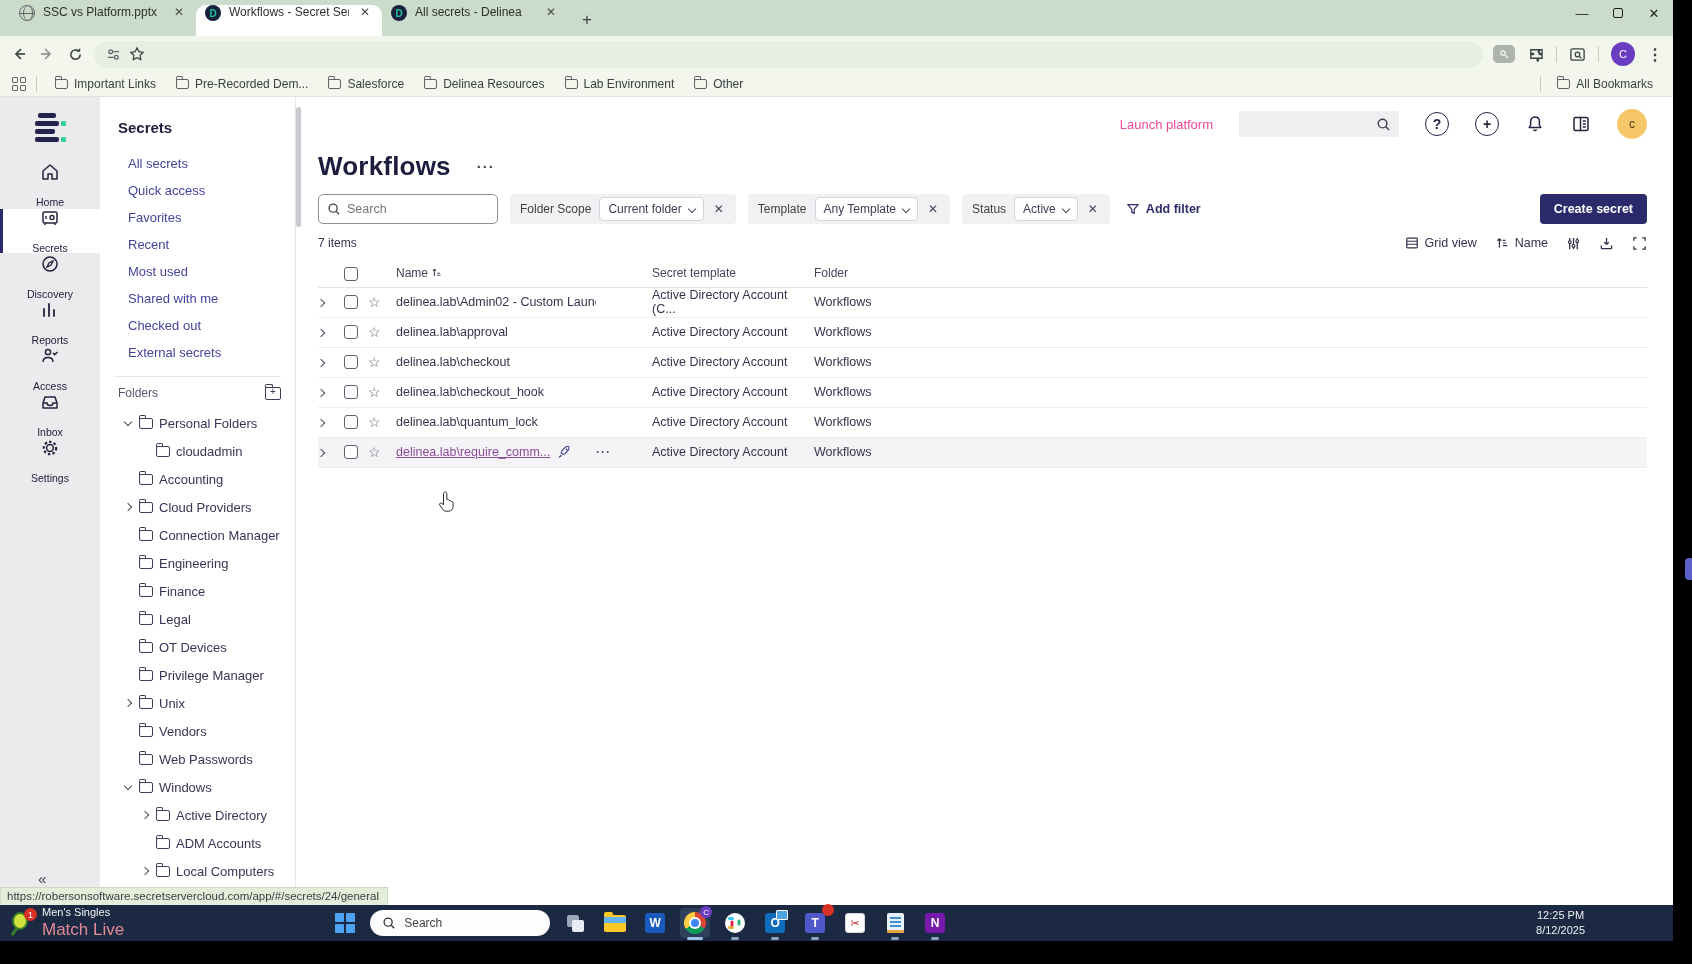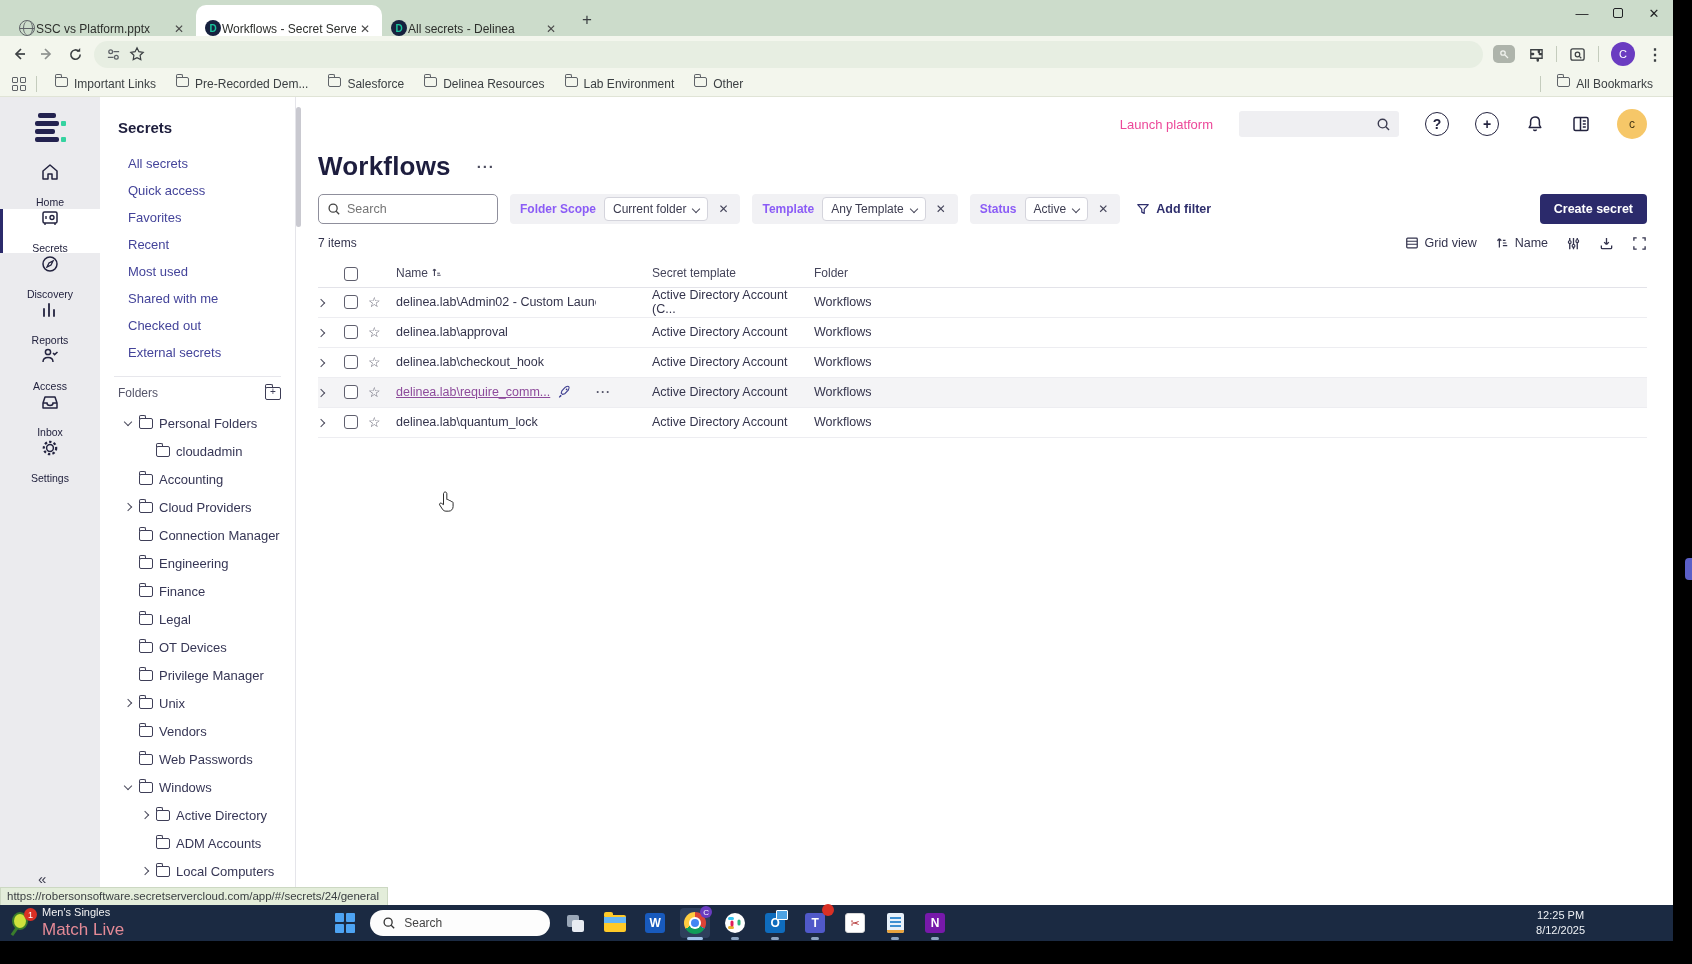--- a/index.html
+++ b/index.html
@@ -1,21 +1,21 @@
 <!DOCTYPE html>
 <html><head>
 <meta charset="utf-8">
 <style>
   * { box-sizing: border-box; margin: 0; padding: 0; }
   html,body { width:1692px; height:964px; background:#000; font-family:"Liberation Sans", sans-serif; overflow:hidden; }
   .screen { position:absolute; left:0; top:0; width:1673px; height:941px; background:#fff; overflow:hidden; }
 
   
   .tabstrip { height:36px; background:#ccdccb; display:flex; align-items:flex-end; padding-left:10px; position:relative; }
-  .tab { width:186px; height:31px; display:flex; align-items:flex-end; gap:1px; padding:0 9px; border-radius:10px 10px 0 0; font-size:12px; color:#2d2f2c; }
+  .tab { width:186px; height:31px; display:flex; align-items:flex-start; gap:8px; padding:0 9px; border-radius:10px 10px 0 0; font-size:12px; color:#2d2f2c; }
   .tab.active { background:#fff; }
   .tab .tab-title { flex:1; white-space:nowrap; overflow:hidden; }
   .tab-close { color:#4a4a4a; font-size:12px; line-height:1; padding:1px 3px; border-radius:50%; }
   .favicon { width:16px; height:16px; border-radius:50%; flex:0 0 auto; }
   .fav-delinea { background:#16213e; color:#19c39c; font-size:10px; font-weight:bold; display:flex; align-items:center; justify-content:center; }
   .fav-globe { border:1.5px solid #5f6368; position:relative; }
   .fav-globe::before { content:""; position:absolute; left:50%; top:0; bottom:0; width:54%; margin-left:-27%; border:1.2px solid #5f6368; border-top:none; border-bottom:none; border-radius:50%; }
   .fav-globe::after { content:""; position:absolute; top:50%; left:0; right:0; border-top:1.2px solid #5f6368; }
   .newtab-btn { font-size:17px; color:#3c4043; margin:0 0 6px 8px; padding:0 6px; }
   .win-controls { position:absolute; right:12px; top:6px; display:flex; gap:22px; color:#202124; font-size:13px; }
@@ -25,21 +25,21 @@
   .toolbar { height:36px; background:#f3f6ed; display:flex; align-items:center; padding:0 10px; gap:10px; }
   .nav-ic { width:18px; height:18px; color:#43483f; display:flex; align-items:center; justify-content:center; }
   .omnibox { flex:1; height:27px; background:#e7eee2; border-radius:14px; display:flex; align-items:center; gap:8px; padding:0 12px; font-size:12.5px; color:#24282a; }
   .omni-url { flex:1; white-space:nowrap; overflow:hidden; }
   .tb-right { display:flex; align-items:center; gap:12px; }
   .tb-divider { width:1px; height:16px; background:#c4ccbd; }
   .avatar-chrome { width:24px; height:24px; border-radius:50%; background:#6a3cc1; color:#fff; font-size:11px; display:flex; align-items:center; justify-content:center; }
   .pw-chip { width:22px; height:18px; background:#aeb4ab; border-radius:5px; display:flex; align-items:center; justify-content:center; }
 
   .bookmarksbar { height:25px; background:#f3f6ed; border-bottom:1px solid #e0e4d6; display:flex; align-items:center; padding:0 12px; gap:4px; font-size:12px; color:#3c4043; }
-  .bm-item { display:flex; gap:6px; padding:2px 8px; border-radius:6px; white-space:nowrap; }
+  .bm-item { display:flex; align-items:center; gap:6px; padding:2px 8px; border-radius:6px; white-space:nowrap; }
   .bm-right { margin-left:auto; display:flex; align-items:center; gap:8px; }
   .mini-folder { width:13px; height:10px; border:1.3px solid #5f6368; border-radius:2px; position:relative; flex:0 0 auto; }
   .mini-folder::before { content:""; position:absolute; top:-4px; left:-1px; width:5px; height:3px; border:1.3px solid #5f6368; border-bottom:none; border-radius:2px 2px 0 0; }
   .apps-grid { width:14px; height:14px; display:grid; grid-template-columns:1fr 1fr; gap:2px; }
   .apps-grid i { border:1.5px solid #5f6368; border-radius:1px; }
 
   
   .app { position:absolute; left:0; top:97px; right:0; bottom:36px; display:flex; background:#fff; }
 
   .rail { width:100px; background:#ebebee; display:flex; flex-direction:column; align-items:stretch; position:relative; flex:0 0 auto; }
@@ -82,21 +82,21 @@
   .avatar-app { width:30px; height:30px; border-radius:50%; background:#f6c768; color:#4a3a16; font-size:12px; display:flex; align-items:center; justify-content:center; }
 
   .title-row { height:46px; display:flex; align-items:center; gap:26px; }
   .page-title { font-size:26px; font-weight:600; color:#1d1d3e; letter-spacing:0.2px; }
   .overflow-dots { color:#4c4c5e; font-size:15px; letter-spacing:1px; font-weight:bold; }
 
   .filter-row { height:36px; display:flex; align-items:center; gap:12px; margin-top:2px; }
   .search-input { width:180px; height:30px; border:1.4px solid #8f8f9c; border-radius:5px; background:#fff; display:flex; align-items:center; gap:6px; padding:0 8px; }
   .search-input input { border:none; outline:none; flex:1; font-size:12.5px; color:#333; background:transparent; font-family:"Liberation Sans",sans-serif; width:100%; }
   .chip { height:30px; background:#f1f1f4; border-radius:4px; display:flex; align-items:center; gap:8px; padding:0 10px; }
-  .chip-label { font-size:12px; font-weight:bold; color:#8b5cf6; white-space:nowrap; }
+  .chip-label { font-size:12px; font-weight:normal; color:#404040; white-space:nowrap; }
   .chip-select { height:24px; background:#fff; border:1px solid #d4d4dc; border-radius:4px; display:flex; align-items:center; gap:7px; padding:0 8px; font-size:12px; color:#3c3c50; white-space:nowrap; }
   .chip-x { font-size:12px; color:#44445a; padding:0 2px; }
   .addfilter { display:flex; align-items:center; gap:6px; font-size:12.5px; font-weight:bold; color:#2f2f6d; margin-left:4px; }
   .create-btn { margin-left:auto; height:30px; background:#2b2a6b; color:#fff; border:none; border-radius:4px; font-size:12.5px; font-weight:bold; padding:0 14px; font-family:"Liberation Sans",sans-serif; }
 
   .meta-row { height:32px; display:flex; align-items:center; font-size:12px; color:#33334d; }
   .view-controls { margin-left:auto; display:flex; align-items:center; gap:18px; color:#33334d; }
   .vc-item { display:flex; align-items:center; gap:6px; font-size:12.5px; }
 
   table.grid { border-collapse:collapse; width:100%; table-layout:fixed; }
@@ -666,21 +666,51 @@
           <td><span>Workflows</span></td>
         </tr>
         <tr class="data-row">
           <td><span class="rowchev">
                   <span class="chev r"></span>
                 </span></td>
           <td><span class="cb"></span></td>
           <td><span class="star"></span></td>
           <td>
                 <span class="name-cell">
+                  <span>delinea.lab\checkout</span>
+                </span>
+              </td>
+          <td></td>
+          <td><span>Active Directory Account</span></td>
+          <td><span>Workflows</span></td>
+        </tr>
+        <tr class="data-row">
+          <td><span class="rowchev">
+                  <span class="chev r"></span>
+                </span></td>
+          <td><span class="cb"></span></td>
+          <td><span class="star"></span></td>
+          <td>
+                <span class="name-cell">
                   <span>delinea.lab\checkout_hook</span>
+                </span>
+              </td>
+          <td></td>
+          <td><span>Active Directory Account</span></td>
+          <td><span>Workflows</span></td>
+        </tr>
+        <tr class="data-row">
+          <td><span class="rowchev">
+                  <span class="chev r"></span>
+                </span></td>
+          <td><span class="cb"></span></td>
+          <td><span class="star"></span></td>
+          <td>
+                <span class="name-cell">
+                  <span>delinea.lab\quantum_lock</span>
                 </span>
               </td>
           <td></td>
           <td><span>Active Directory Account</span></td>
           <td><span>Workflows</span></td>
         </tr>
         <tr class="data-row hovered">
           <td><span class="rowchev">
                   <span class="chev r"></span>
                 </span></td>
@@ -693,35 +723,20 @@
                     <path d="M9.5 2.5c2-1 3.6-1 4 -.6.4.4.4 2-0.6 4l-4 4-2.6.8-1.5-1.5.8-2.6z" fill="none" stroke="#3b3b8f" stroke-width="1.2"></path>
                     <circle cx="11" cy="5" r="1" fill="#3b3b8f"></circle>
                     <path d="M4.5 11.5L2.5 14l2.5-2" fill="none" stroke="#3b3b8f" stroke-width="1.2"></path>
                   </svg>
           </span>
               </td>
           <td><span class="row-dots">···</span></td>
           <td><span>Active Directory Account</span></td>
           <td><span>Workflows</span></td>
         </tr>
-        <tr class="data-row">
-          <td><span class="rowchev">
-                  <span class="chev r"></span>
-                </span></td>
-          <td><span class="cb"></span></td>
-          <td><span class="star"></span></td>
-          <td>
-                <span class="name-cell">
-                  <span>delinea.lab\quantum_lock</span>
-                </span>
-              </td>
-          <td></td>
-          <td><span>Active Directory Account</span></td>
-          <td><span>Workflows</span></td>
-        </tr>
       </tbody>
         </table>
     </div>
   </div>
 
   <div class="status-tip">https://robersonsoftware.secretservercloud.com/app/#/secrets/24/general</div>
 
   <div class="taskbar">
     <div class="widget">
       <span class="tennis">

